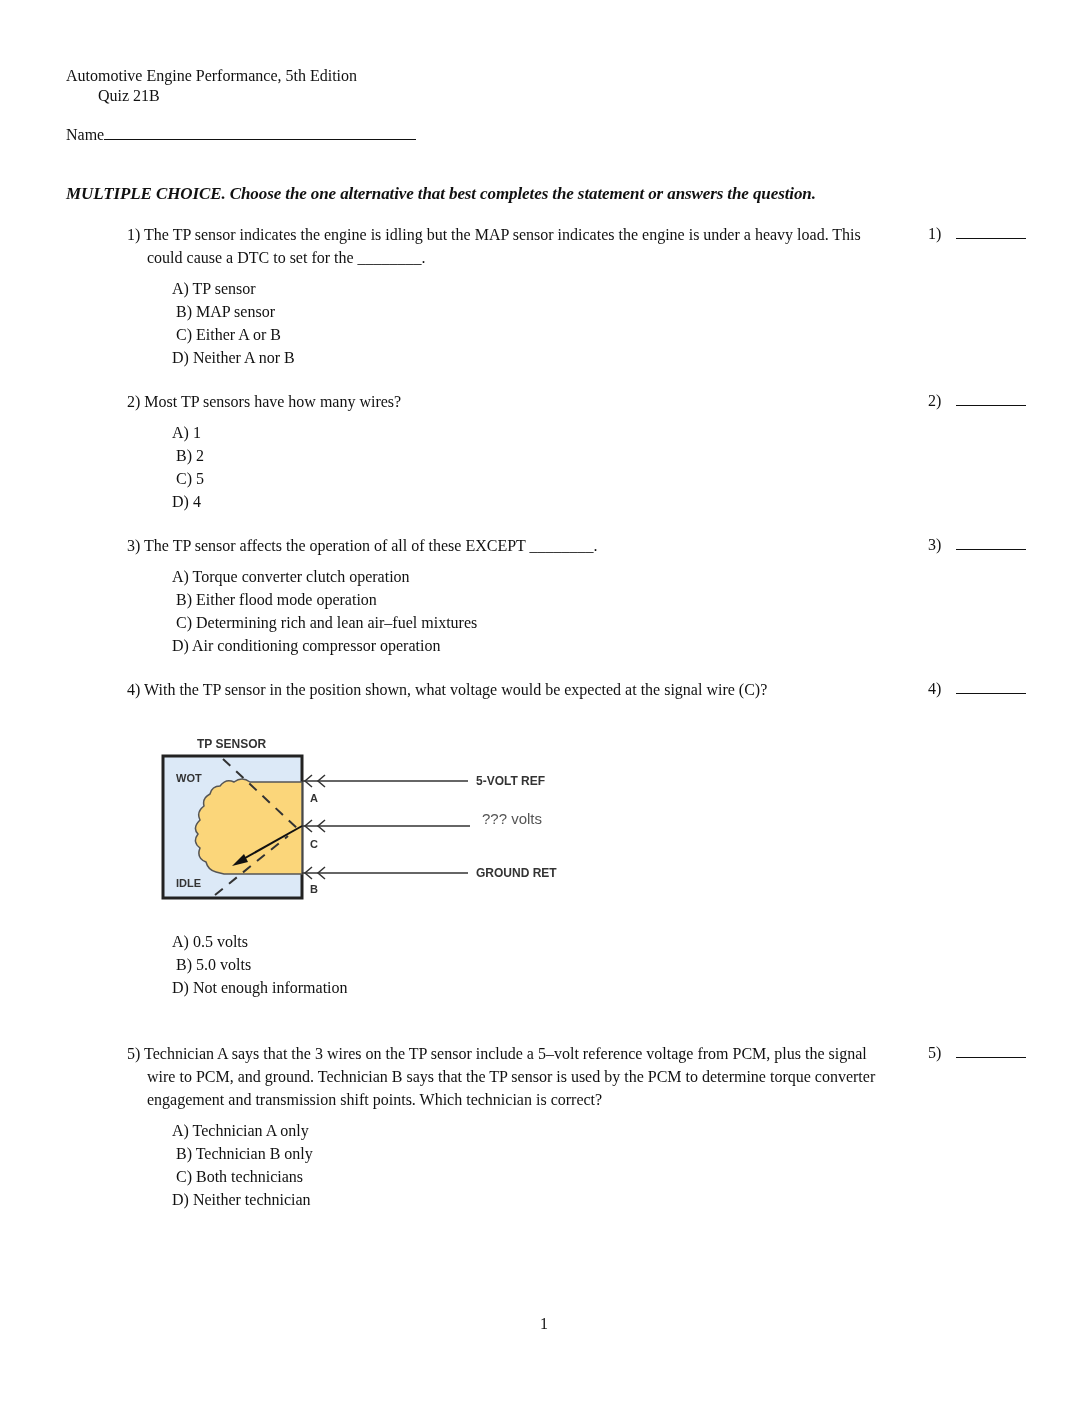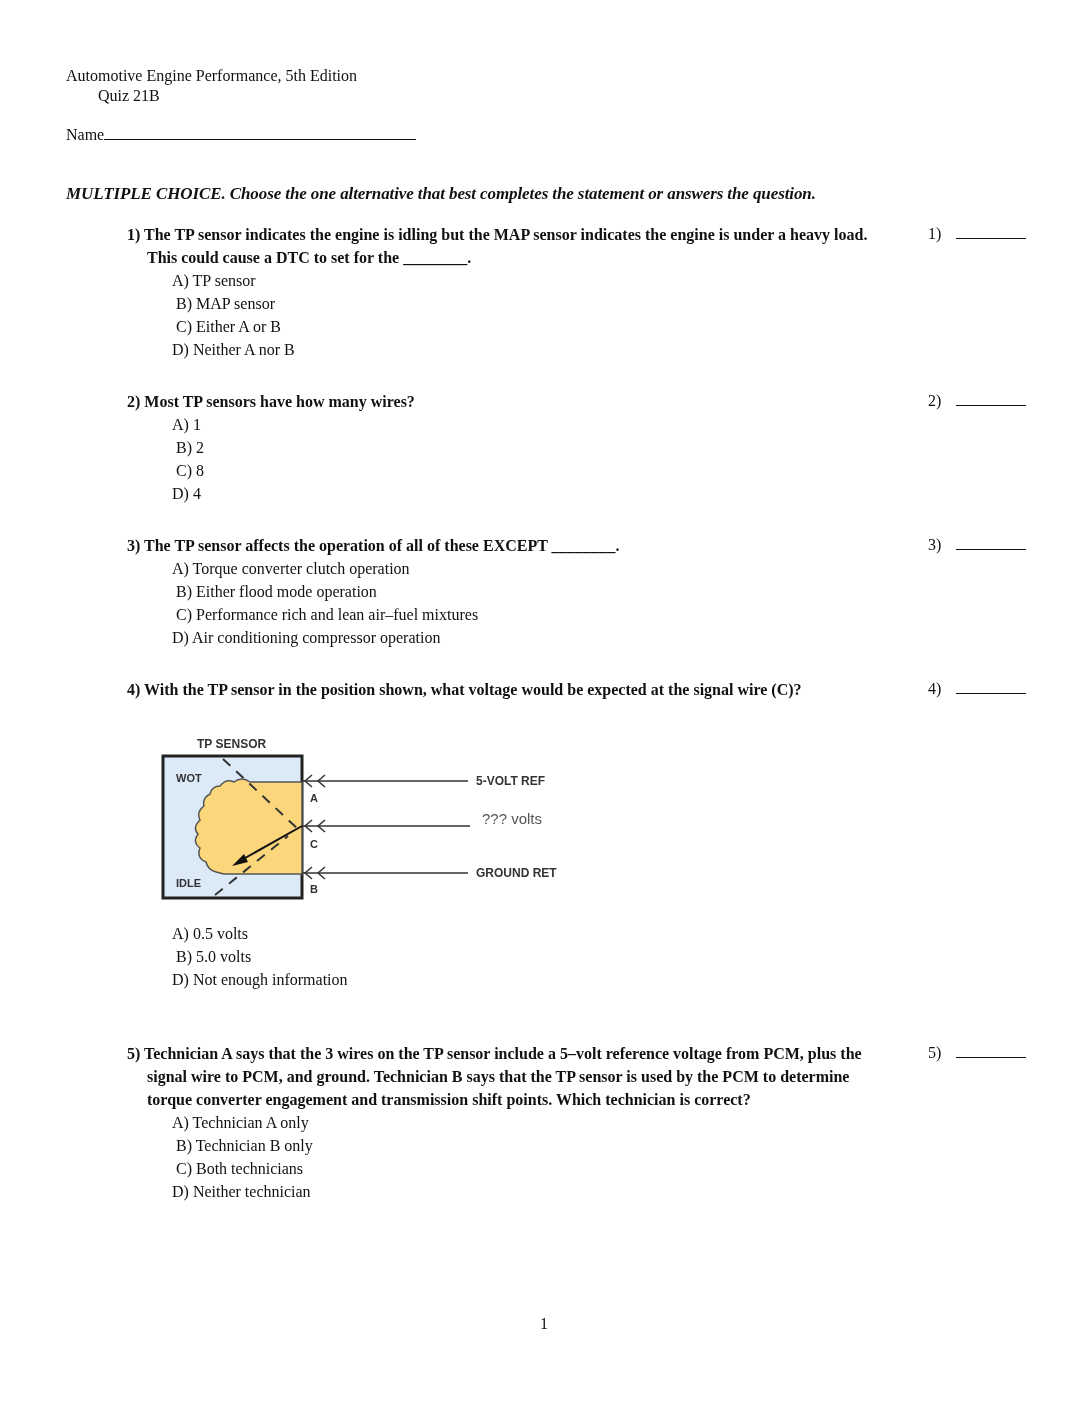--- a/index.html
+++ b/index.html
@@ -3,22 +3,22 @@
 <meta charset="utf-8">
 <style>
   html, body { margin: 0; padding: 0; background: #ffffff; }
   body { width: 1088px; height: 1408px; position: relative; overflow: hidden;
          font-family: "DejaVu Serif", "Liberation Serif", serif; color: #111; }
   .abs { position: absolute; }
   .hdr { left: 66px; font-family: "Liberation Serif", serif; font-size: 16px; line-height: 20px; }
   .name-line { display: inline-block; width: 312px; border-bottom: 1px solid #111; height: 14px; vertical-align: baseline; }
   .instr { left: 66px; top: 184px; font-family: "Liberation Serif", serif; font-weight: bold; font-size: 17px; letter-spacing: -0.1px; font-style: italic; }
   .q { left: 127px; width: 770px; font-size: 16px; line-height: 23px; font-family: "Liberation Serif", serif; }
-  .q .stem { padding-left: 20px; text-indent: -20px; font-weight: bold; }
-  .q .opts { padding-left: 45px; margin-top: 0; }
+  .q .stem { padding-left: 20px; text-indent: -20px; }
+  .q .opts { padding-left: 45px; margin-top: 8px; }
   .q .opt { line-height: 23px; }
   .q .opt.i { padding-left: 4px; }
   .ans { left: 928px; font-family: "Liberation Serif", serif; font-size: 16px; }
   .ans .num { display: inline-block; width: 28px; }
   .ans .line { display: inline-block; width: 70px; border-bottom: 1.5px solid #111; margin-left: 0px; vertical-align: baseline; height: 12px; }
   .diag { left: 150px; top: 730px; width: 430px; height: 180px; text-align: right; }
   .diag svg text { font-family: "Liberation Sans", sans-serif; }
   .pageno { left: 540px; top: 1315px; font-family: "Liberation Serif", serif; font-size: 16px; }
 </style>
 </head>
@@ -43,34 +43,34 @@
 </div>
 <div class="abs ans" style="top:225px;">
   <span class="num">1)</span><span class="line"></span>
 </div>
 
 <div class="abs q" style="top:390px;">
   <div class="stem">2) Most TP sensors have how many wires?</div>
   <div class="opts">
     <div class="opt">A) 1</div>
     <div class="opt i">B) 2</div>
-    <div class="opt i">C) 8</div>
+    <div class="opt i">C) 5</div>
     <div class="opt">D) 4</div>
   </div>
 </div>
 <div class="abs ans" style="top:392px;">
   <span class="num">2)</span><span class="line"></span>
 </div>
 
 <div class="abs q" style="top:534px;">
   <div class="stem">3) The TP sensor affects the operation of all of these EXCEPT ________.</div>
   <div class="opts">
     <div class="opt">A) Torque converter clutch operation</div>
     <div class="opt i">B) Either flood mode operation</div>
-    <div class="opt i">C) Performance rich and lean air–fuel mixtures</div>
+    <div class="opt i">C) Determining rich and lean air–fuel mixtures</div>
     <div class="opt">D) Air conditioning compressor operation</div>
   </div>
 </div>
 <div class="abs ans" style="top:536px;">
   <span class="num">3)</span><span class="line"></span>
 </div>
 
 <div class="abs q" style="top:678px;">
   <div class="stem">4) With the TP sensor in the position shown, what voltage would be expected at the signal wire (C)?</div>
 </div>

